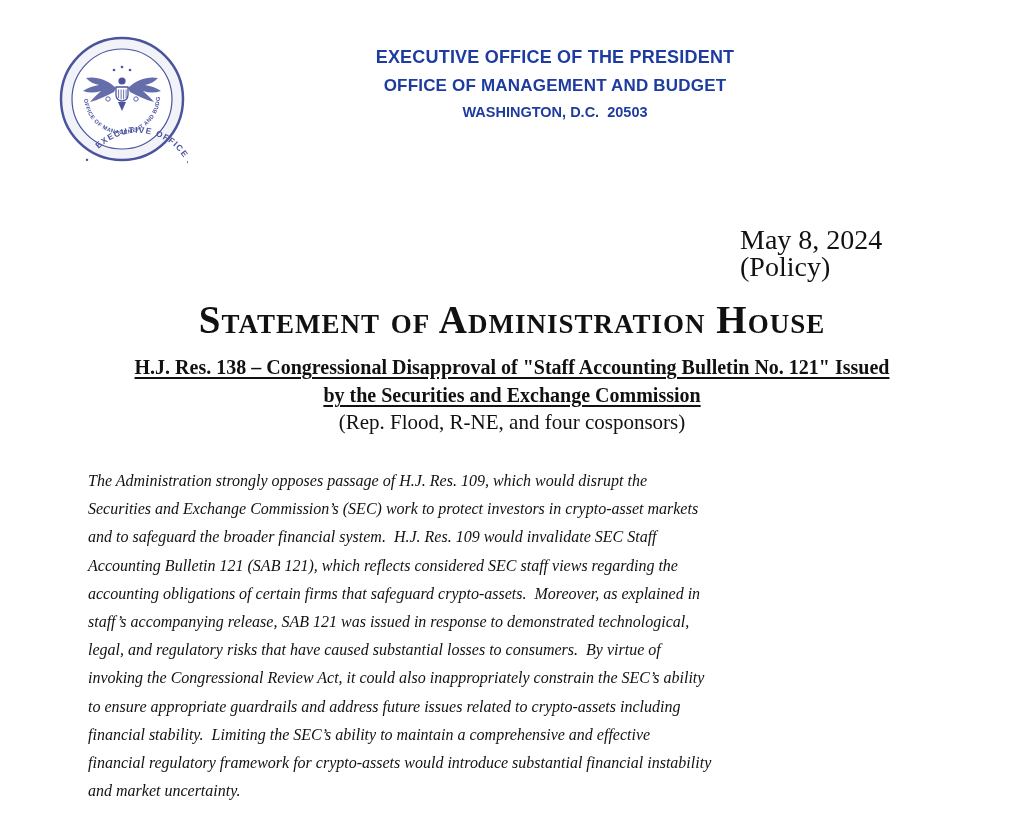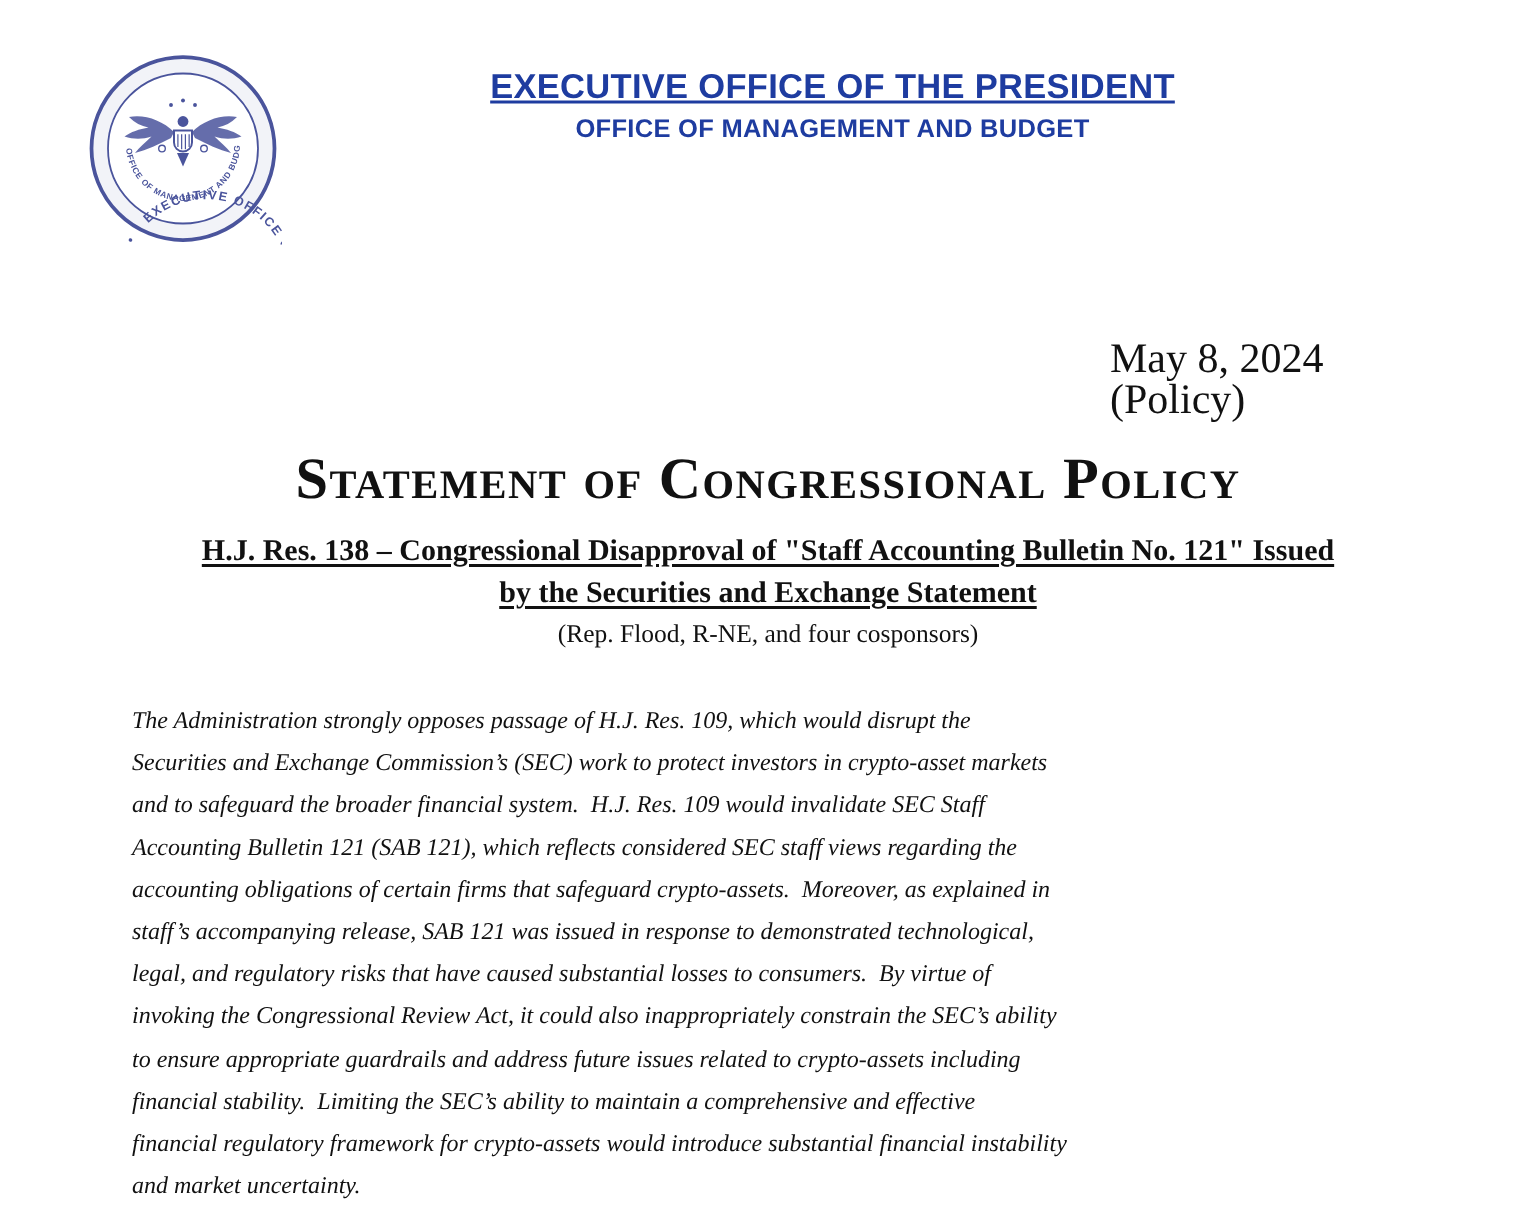--- a/index.html
+++ b/index.html
@@ -27,21 +27,21 @@
   .letterhead {
     position: absolute;
     left: 280px;
     top: 47px;
     width: 550px;
     text-align: center;
     font-family: "Liberation Sans", sans-serif;
     font-weight: bold;
     color: #1e3ca0;
   }
-  .lh1 { font-size: 23px; line-height: 21px; letter-spacing: 0.2px; text-decoration: underline; }
+  .lh1 { font-size: 18px; line-height: 21px; letter-spacing: 0.2px; }
   .lh2 { font-size: 17px; line-height: 18px; margin-top: 9px; letter-spacing: 0.2px; }
   .lh3 { font-size: 14.5px; line-height: 16px; margin-top: 9px; white-space: pre; }
 
   
   .date-block {
     position: absolute;
     left: 740px;
     top: 226px;
     font-size: 28px;
     line-height: 27px;
@@ -70,21 +70,21 @@
     font-weight: bold;
   }
   .subtitle .u {
     text-decoration: underline;
     text-decoration-thickness: 2px;
     text-underline-offset: 3px;
     white-space: nowrap;
     display: block;
   }
   .sponsor {
-    font-size: 17px;
+    font-size: 21px;
     line-height: 27px;
     white-space: nowrap;
   }
   .body-text {
     margin-top: 31px;
     text-align: left;
     font-size: 16px;
     line-height: 28.2px;
     white-space: pre;
     font-style: italic;
@@ -135,32 +135,33 @@
 
         <circle cx="52" cy="63" r="2.2" fill="none" stroke="#4a549c" stroke-width="0.9"></circle>
         <circle cx="80" cy="63" r="2.2" fill="none" stroke="#4a549c" stroke-width="0.9"></circle>
       </g>
     </svg>
   </div>
 
   <div class="letterhead">
     <div class="lh1">EXECUTIVE OFFICE OF THE PRESIDENT</div>
     <div class="lh2">OFFICE OF MANAGEMENT AND BUDGET</div>
+    <div class="lh3">WASHINGTON, D.C.  20503</div>
   </div>
 
   <div class="date-block">
     <div>May 8, 2024</div>
     <div>(Policy)</div>
   </div>
 
   <div class="content">
-    <div class="sap-title">Statement of Congressional Policy</div>
+    <div class="sap-title">Statement of Administration House</div>
     <div class="subtitle">
       <span class="u">H.J. Res. 138 – Congressional Disapproval of "Staff Accounting Bulletin No. 121" Issued</span>
-      <span class="u">by the Securities and Exchange Statement</span>
+      <span class="u">by the Securities and Exchange Commission</span>
     </div>
     <div class="sponsor">(Rep. Flood, R-NE, and four cosponsors)</div>
     <div class="body-text">The Administration strongly opposes passage of H.J. Res. 109, which would disrupt the
 Securities and Exchange Commission’s (SEC) work to protect investors in crypto-asset markets
 and to safeguard the broader financial system.  H.J. Res. 109 would invalidate SEC Staff
 Accounting Bulletin 121 (SAB 121), which reflects considered SEC staff views regarding the
 accounting obligations of certain firms that safeguard crypto-assets.  Moreover, as explained in
 staff’s accompanying release, SAB 121 was issued in response to demonstrated technological,
 legal, and regulatory risks that have caused substantial losses to consumers.  By virtue of
 invoking the Congressional Review Act, it could also inappropriately constrain the SEC’s ability

